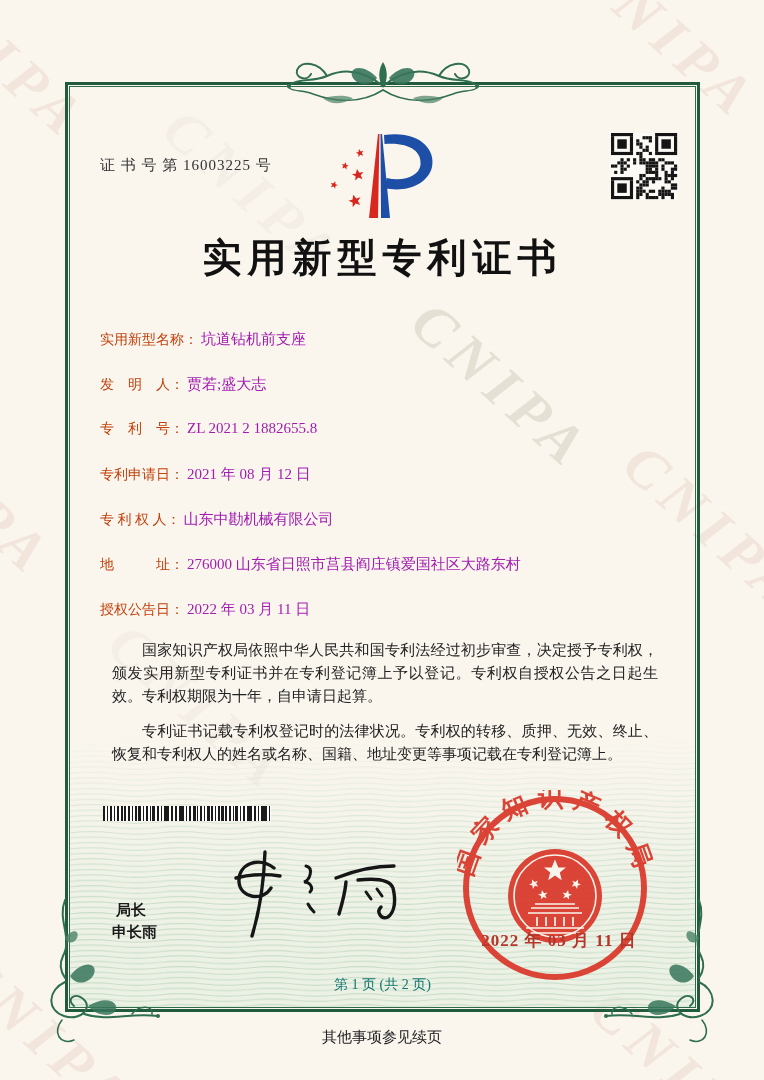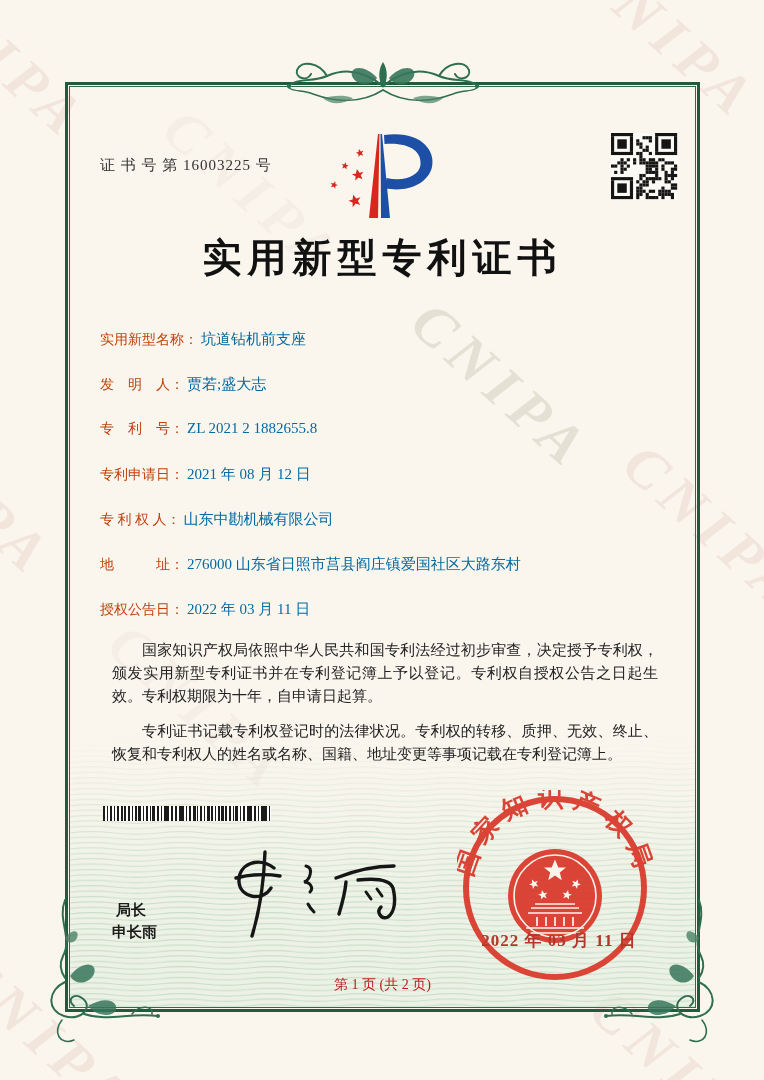--- a/index.html
+++ b/index.html
@@ -24,42 +24,42 @@
   
   .cert-no{position:absolute;left:100px;top:132px;font-size:15px;letter-spacing:1px;color:#333;margin-top:24px;}
   .qr{position:absolute;left:611px;top:133px;width:67px;height:67px;background:#FCFAF4;}
   .logo{position:absolute;left:328px;top:130px;}
   .title{position:absolute;left:65px;top:231px;width:635px;text-align:center;
          font-size:39px;font-weight:bold;letter-spacing:6px;color:#111;}
   
   .fields{position:absolute;left:100px;top:330px;width:572px;font-size:15px;}
   .frow{position:absolute;left:0;white-space:nowrap;}
   .frow .lbl{font-size:14px;color:#c2410c;}
-  .frow .val{margin-left:3px;color:#0369a1;}
+  .frow .val{margin-left:3px;color:#a21caf;}
   .r1{top:0;} .r2{top:45px;} .r3{top:90px;} .r4{top:135px;} .r5{top:180px;} .r6{top:225px;} .r7{top:270px;width:572px;}
   .grant2{position:absolute;left:288px;top:0;white-space:nowrap;}
   
   .paras{position:absolute;left:100px;top:627px;width:570px;font-size:15px;line-height:23px;
          text-align:justify;color:#222;}
   .paras p{margin:12px;text-indent:2em;}
   
   .barcode{position:absolute;left:103px;top:806px;width:168px;height:15px;background-color:#FDFDFB;
     background-image:
       repeating-linear-gradient(90deg,#1b1b1b 0 1.6px,transparent 1.6px 3.6px),
       repeating-linear-gradient(90deg,transparent 0 6.5px,#1b1b1b 6.5px 9px,transparent 9px 14px);}
   
   .signer-title{position:absolute;left:116px;top:893px;font:600 15px "Liberation Sans",sans-serif;color:#1c1c1c;margin-top:8px;}
   .signer-name{position:absolute;left:112px;top:923px;font:600 15px "Liberation Sans",sans-serif;color:#1c1c1c;}
   .sig{position:absolute;left:218px;top:838px;}
   
   .seal{position:absolute;left:457px;top:790px;}
   .seal-date{position:absolute;left:459px;top:929px;width:200px;text-align:center;
              font-size:17px;font-weight:bold;letter-spacing:1px;color:#B5372B;}
   
-  .page-no{position:absolute;left:65px;top:976px;width:635px;text-align:center;font-size:14px;color:#b91c1c;}
+  .page-no{position:absolute;left:65px;top:976px;width:635px;text-align:center;font-size:14px;color:#0f766e;}
   .note{position:absolute;left:0;top:1028px;width:764px;text-align:center;font-size:15px;color:#222;}
 </style>
 </head>
 <body>
 
 <div class="page">
 
   <span class="wm wm-pink" style="left:-60px;top:-42px;">CNIPA</span>
   <span class="wm wm-pink" style="left:610px;top:-62px;">CNIPA</span>
   <span class="wm wm-faint" style="left:195px;top:95px;">CNIPA</span>
@@ -360,14 +360,15 @@
           <path d="M-18,21 L-18,30 M-9,21 L-9,30 M0,21 L0,30 M9,21 L9,30 M18,21 L18,30"></path>
           <path d="M-29,32 L29,32"></path>
           <path d="M-25,37 L25,37"></path>
         </g>
       </g>
     </g>
   </svg>
   <div class="seal-date">2022 年 03 月 11 日</div>
 
   <div class="page-no">第 1 页 (共 2 页)</div>
+  <div class="note">其他事项参见续页</div>
 
 </div>
 
 </body></html>

